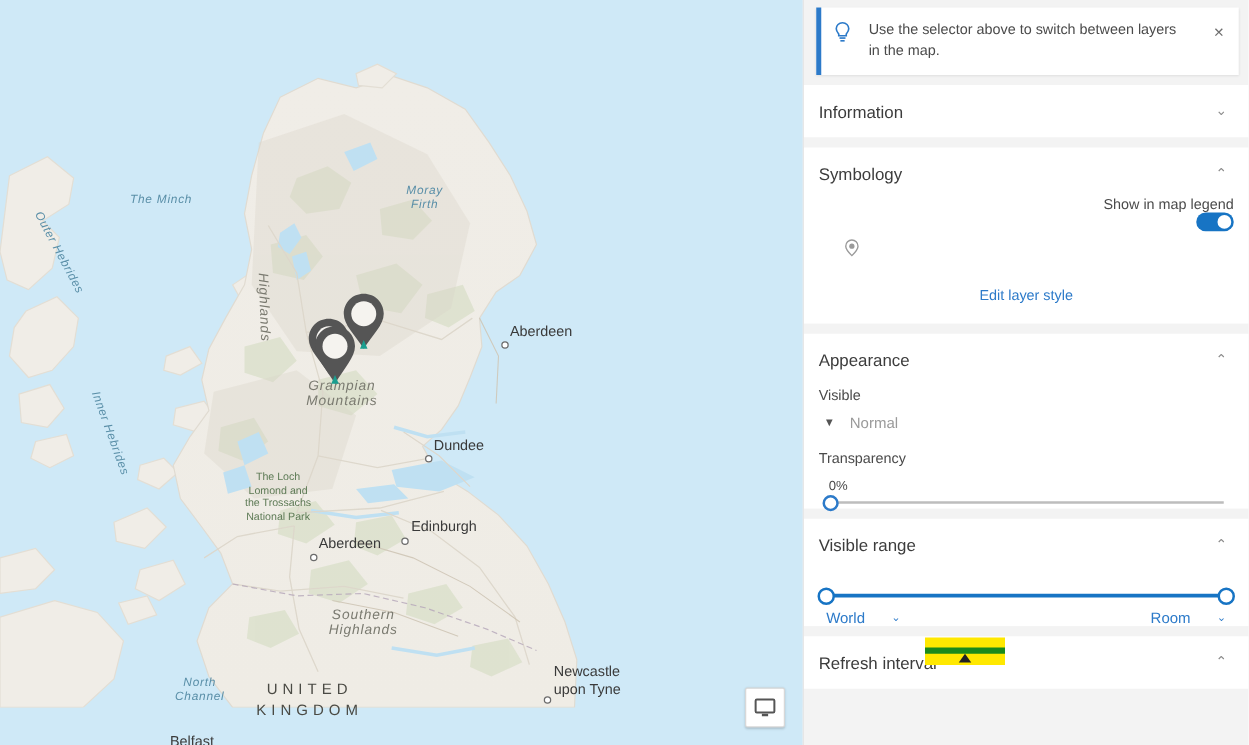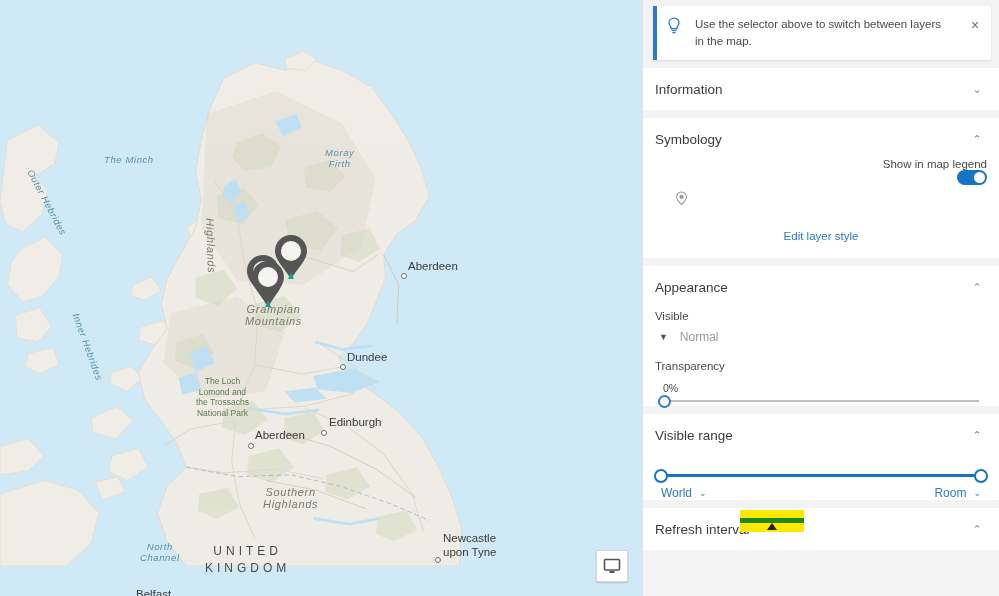--- a/index.html
+++ b/index.html
@@ -234,21 +234,21 @@
     background: #fff;
     cursor: pointer;
   }
   .vr-labels {
     display: flex; justify-content: space-between;
     padding: 9px 0 0 0;
   }
   .vr-lab {
     font-size: 12px; color: #2c7ac9;
     cursor: pointer;
-    display: flex; align-items: center; gap: 7px;
+    display: flex; align-items: center; gap: 21px;
   }
   .vr-lab .c { font-size: 9px; }
 
   
   #hl-box {
     position: absolute;
     background: #ffe800;
     z-index: 5;
     pointer-events: none;
   }

